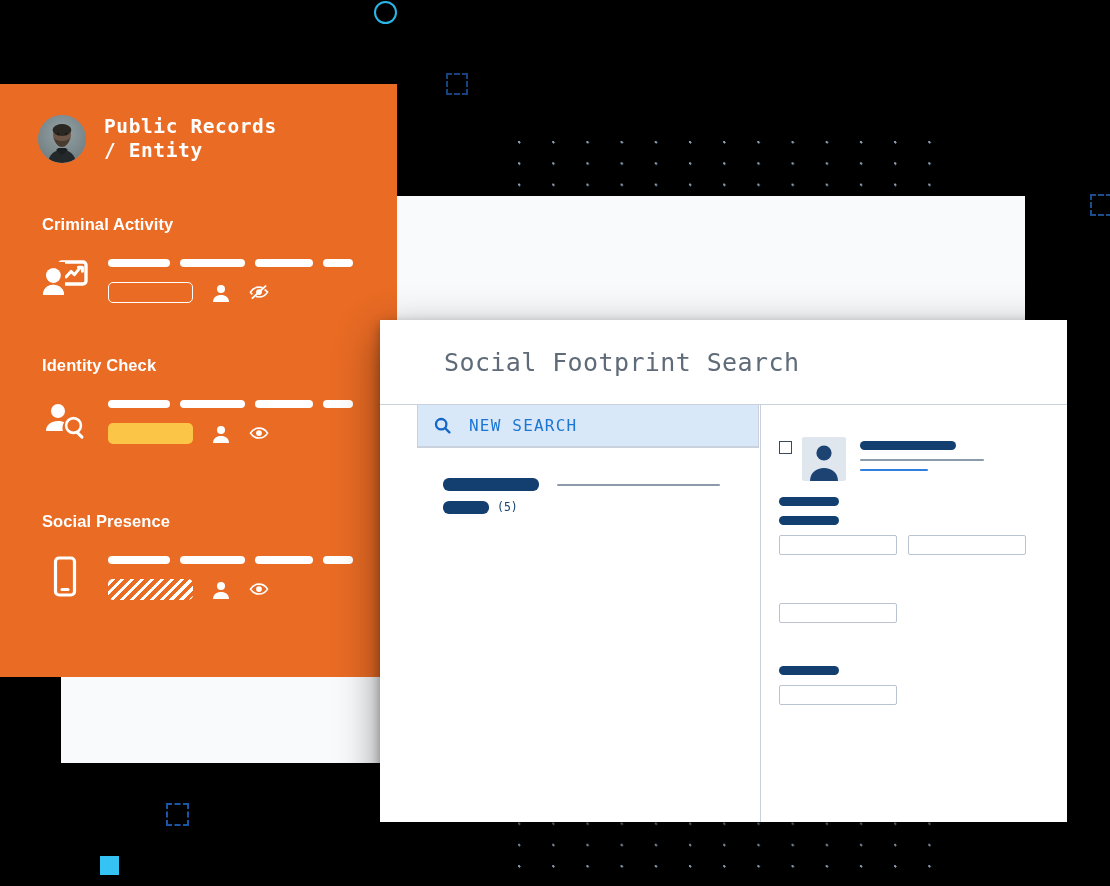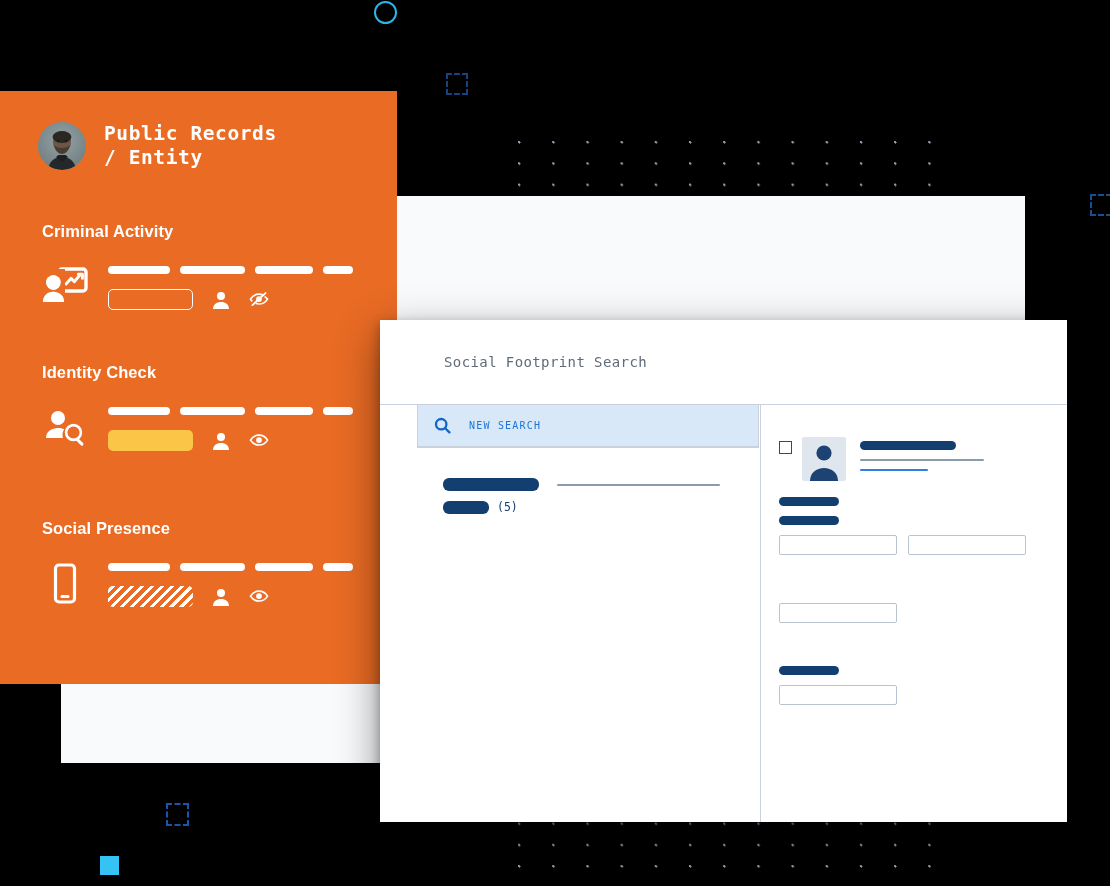--- a/index.html
+++ b/index.html
@@ -63,21 +63,21 @@
     position: absolute;
     left: 61px; top: 196px;
     width: 964px; height: 567px;
     background: #f8fafc;
     box-shadow: 0 1px 3px rgba(0,0,0,0.10);
   }
 
   
   .sidebar {
     position: absolute;
-    left: 0; top: 91px;
+    left: 0; top: 84px;
     width: 397px; height: 593px;
     background: #e96b24;
     box-sizing: border-box;
     padding: 0;
     overflow: hidden;
   }
   .sidebar-header {
     display: flex;
     align-items: center;
     padding: 31px 0 0 38px;
@@ -176,21 +176,21 @@
     height: 85px;
     flex: 0 0 auto;
     display: flex;
     align-items: center;
     padding-left: 64px;
     border-bottom: 1px solid #c9d2dc;
     box-sizing: border-box;
   }
   .modal-title {
     font-family: "DejaVu Sans Mono", "Liberation Mono", monospace;
-    font-size: 14px;
+    font-size: 25px;
     color: #5f6b78;
     letter-spacing: 0.4px;
   }
   .modal-body { flex: 1 1 auto; display: flex; min-height: 0; }
 
   .modal-left {
     width: 381px;
     flex: 0 0 auto;
     border-right: 1px solid #c9d2dc;
     box-sizing: border-box;
@@ -203,21 +203,21 @@
     border-top: none;
     box-sizing: border-box;
   }
   .tab {
     height: 42px;
     display: flex;
     align-items: center;
     padding-left: 16px;
     box-sizing: border-box;
     font-family: "DejaVu Sans Mono", "Liberation Mono", monospace;
-    font-size: 10px;
+    font-size: 16px;
     letter-spacing: 1.2px;
   }
   .tab-active {
     background: #d8e8f8;
     color: #1b76d4;
     border-bottom: 1px solid #c9d2dc;
   }
   .tab-active .tab-label { color: #1b76d4; }
   .tab-inactive { background: #f7fafc; color: #8a97a5; }
   .tab-icon { width: 17px; height: 17px; color: #1366c8; margin-right: 18px; flex: 0 0 auto; }

